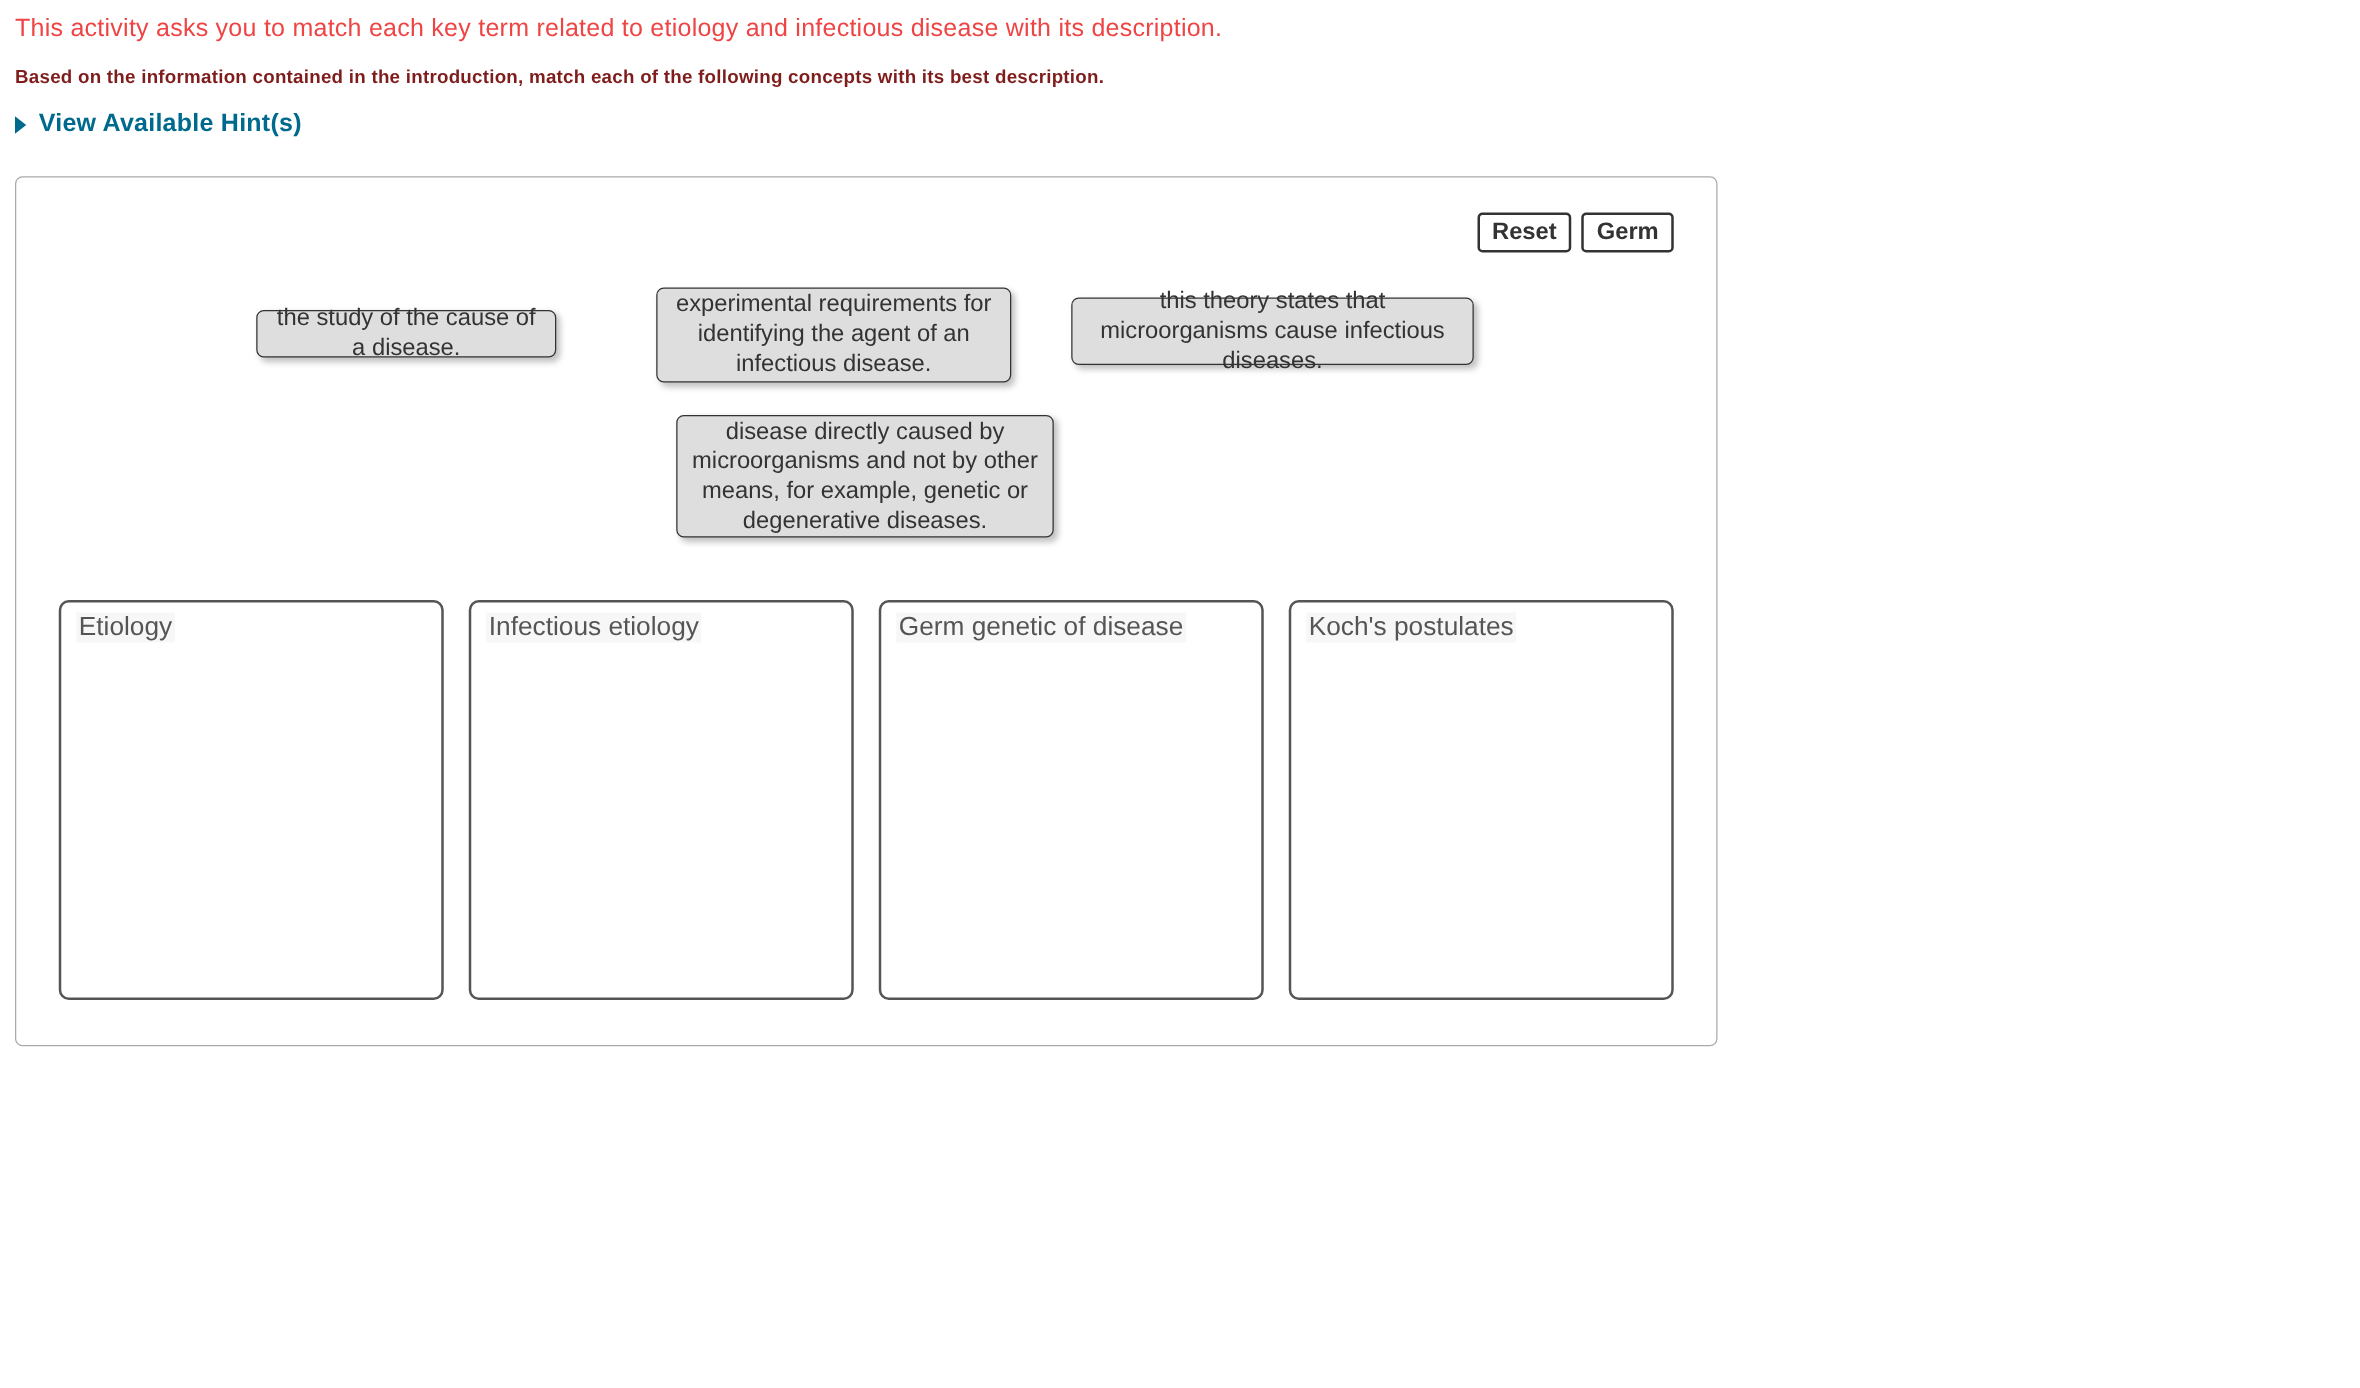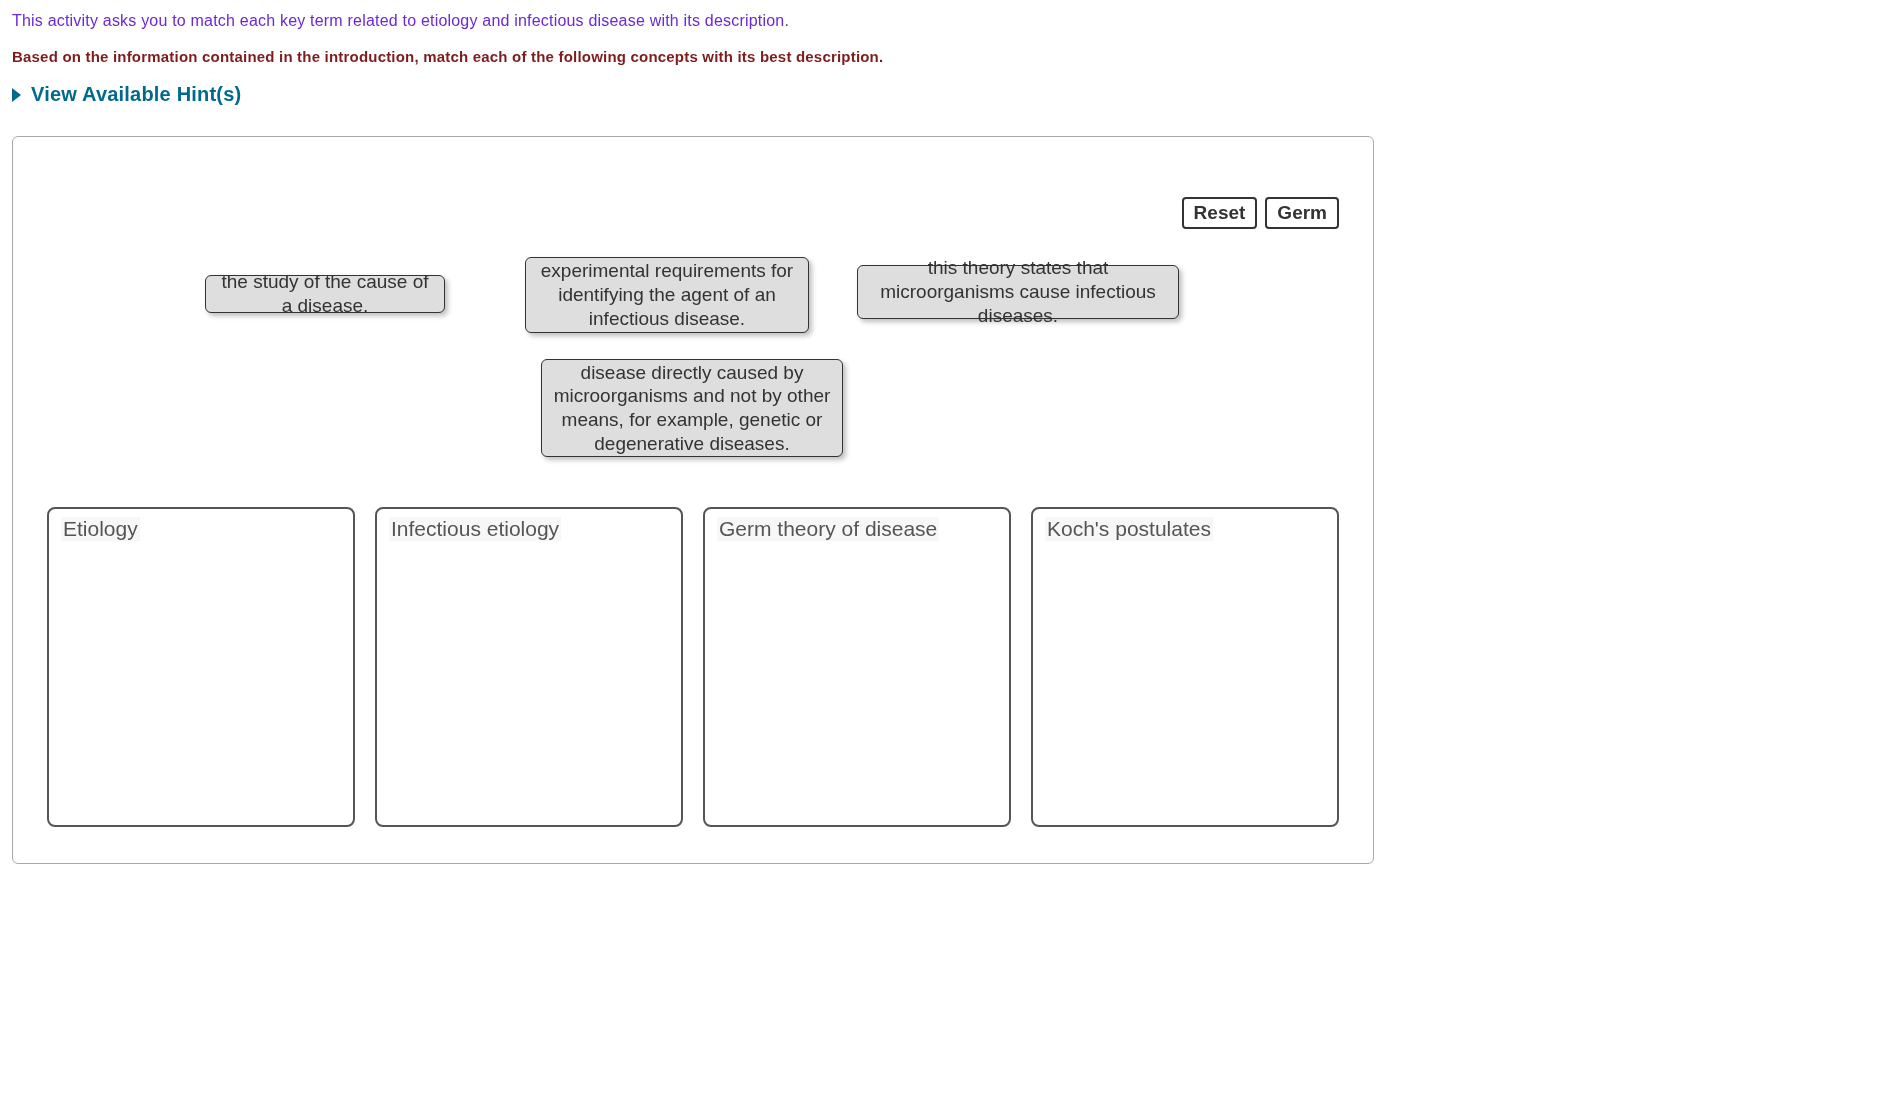--- a/index.html
+++ b/index.html
@@ -6,22 +6,22 @@
   body {
     margin: 0;
     padding: 12px;
     font-family: Arial, Helvetica, sans-serif;
     font-size: 20px;
     color: #333;
     background: #fff;
     width: 1888px;
   }
   .intro-text {
-    font-size: 16px;
-    color: #6d28d9;
+    font-size: 20px;
+    color: #ef4444;
     margin-bottom: 18px;
     letter-spacing: 0.2px;
   }
   .prompt-text {
     font-size: 15px;
     font-weight: bold;
     color: #7f1d1d;
     margin-bottom: 18px;
     letter-spacing: 0.2px;
   }
@@ -59,21 +59,20 @@
   }
   .btn {
     border: 2px solid #333;
     background: #fff;
     font-size: 19px;
     font-weight: bold;
     padding: 3px 10px;
     border-radius: 4px;
     cursor: pointer;
     color: #333;
-    margin-top: 32px;
   }
   .draggables-area {
     position: relative;
     height: 230px;
     margin-bottom: 20px;
   }
   .drag-tile {
     position: absolute;
     background: #dedede;
     border: 1.5px solid #333;
@@ -139,21 +138,21 @@
   </div>
 
   <div class="dropzones">
     <div class="dropzone">
       <span class="dropzone-label">Etiology</span>
     </div>
     <div class="dropzone">
       <span class="dropzone-label">Infectious etiology</span>
     </div>
     <div class="dropzone">
-      <span class="dropzone-label">Germ theory of disease</span>
+      <span class="dropzone-label">Germ genetic of disease</span>
     </div>
     <div class="dropzone">
       <span class="dropzone-label">Koch's postulates</span>
     </div>
   </div>
 
 </div>
 
 
 

